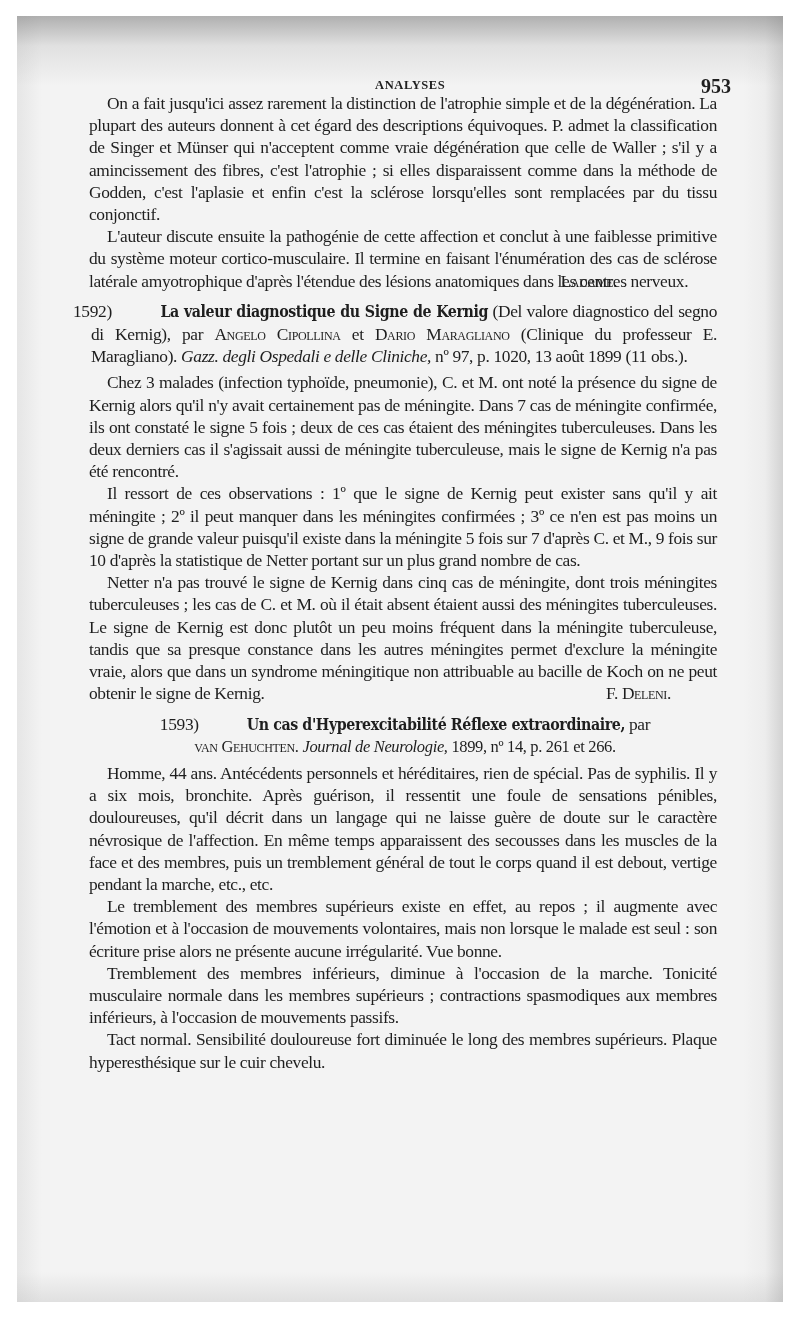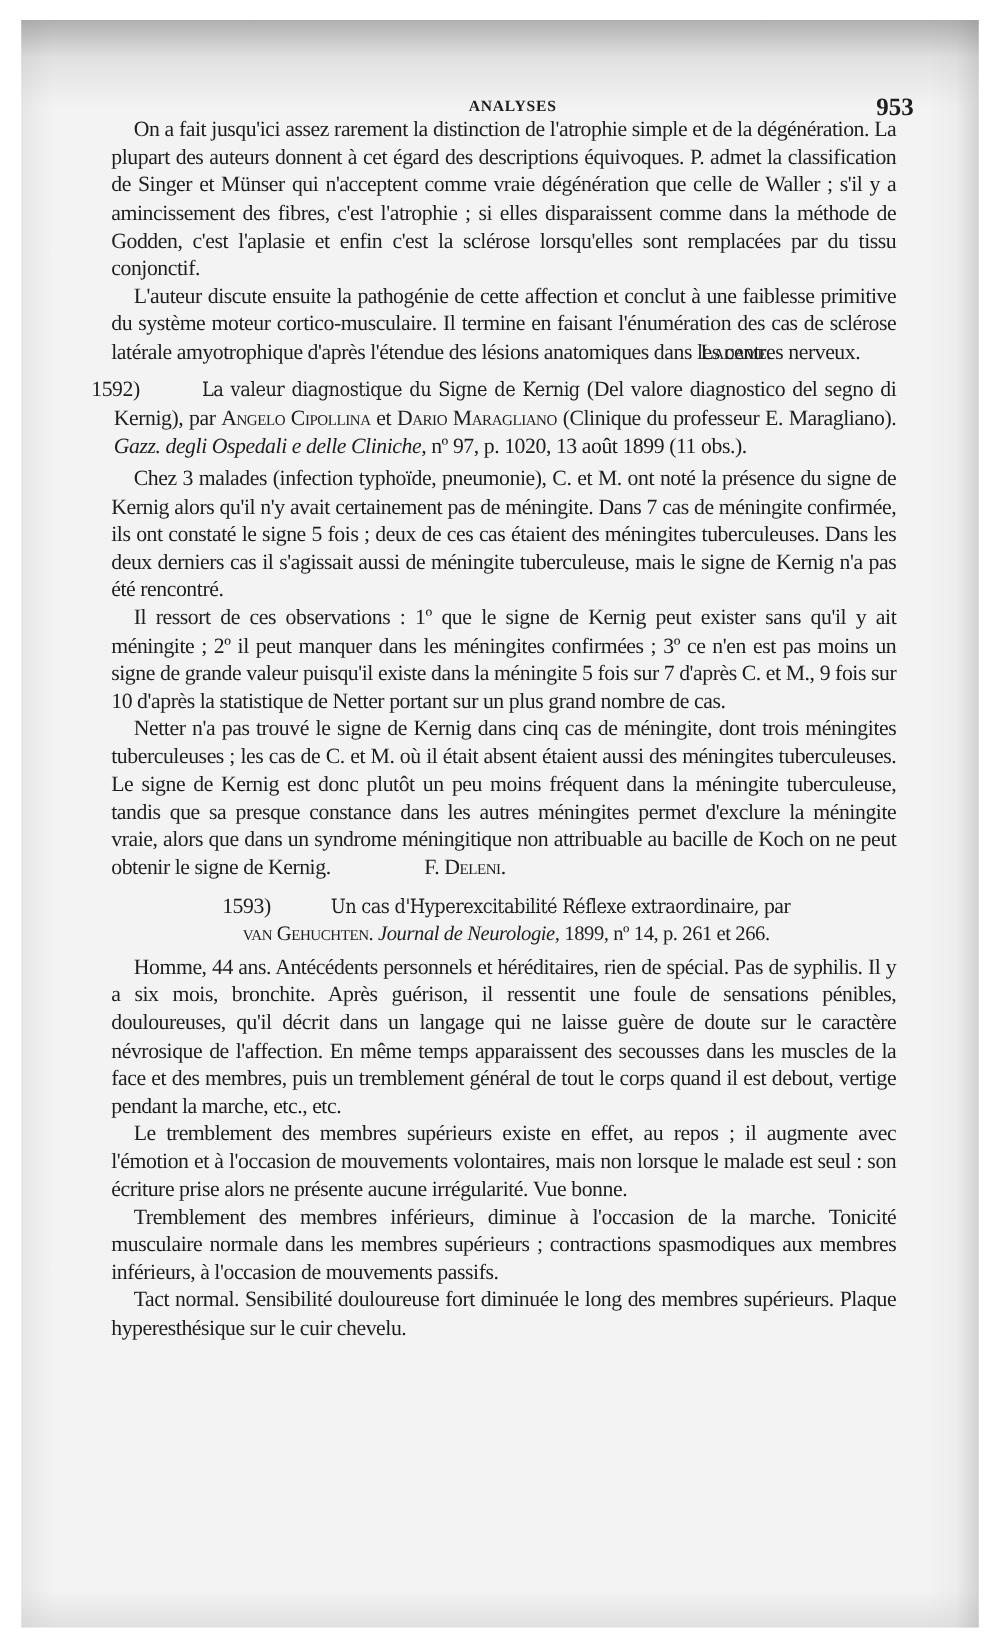--- a/index.html
+++ b/index.html
@@ -20,23 +20,23 @@
     letter-spacing: -0.35px;
     font-stretch: condensed;
   }
   .header { position: absolute; top: 59px; left: 68px; width: 644px; height: 22px;
     font-family: "Liberation Serif", serif; color: #1e1e1e; }
   .header .title { position: absolute; left: 290px; top: 3px; font-size: 12.5px; font-weight: bold; letter-spacing: 0.6px; }
   .header .pageno { position: absolute; right: -2px; top: 0; font-size: 20px; font-weight: bold; }
   p { margin: 0; text-align: justify; text-align-last: left; }
   .para { text-indent: 18px; margin-left: 16px; }
   .sig { display: block; text-align: right; padding-right: 100px; font-variant: small-caps; margin-top: -22.2px; }
-  .sig2 { display: block; text-align: center; padding-right: 46px; font-variant: small-caps; margin-top: -22.2px; }
+  .sig2 { display: block; text-align: right; padding-right: 46px; font-variant: small-caps; margin-top: -22.2px; }
   .sc { font-variant: small-caps; }
-  .b { font-weight: normal; font-family: "DejaVu Serif", serif; font-size: 15.8px; letter-spacing: -0.4px; margin-left: 44px; }
+  .b { font-weight: bold; font-family: "DejaVu Serif", serif; font-size: 15.8px; letter-spacing: -0.4px; margin-left: 44px; }
   .i { font-style: italic; }
   .entry { padding-left: 18px; text-indent: -18px; }
   .centered-title { text-align: center; text-align-last: center; padding-left: 20px; }
   .ws { margin-top: 8px; }
 </style>
 </head>
 <body>
 
 <div class="page">
   <div class="header">

